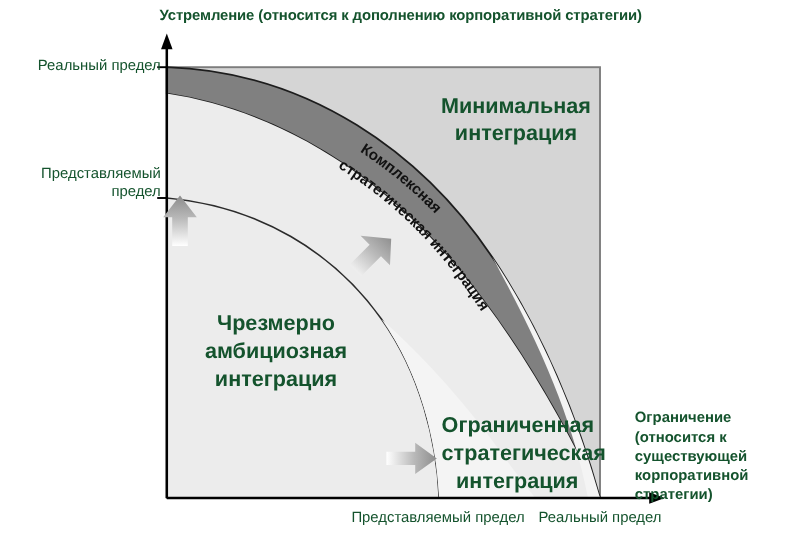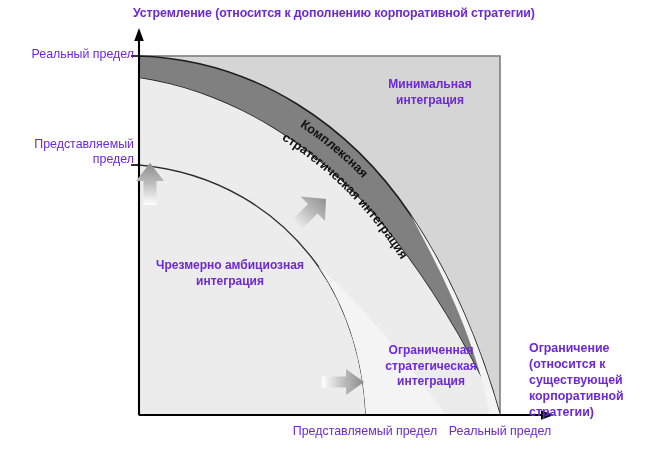--- a/index.html
+++ b/index.html
@@ -24,21 +24,21 @@
   }
   svg.diagram {
     position: absolute;
     left: 0; top: 0;
     width: 667px;
     height: 460px;
   }
   .txt {
     position: absolute;
     font-family: "Liberation Sans", sans-serif;
-    color: #6d28d9;
+    color: #14532d;
     white-space: pre-line;
     line-height: 1.22;
   }
   .axis-title-top {
     left: 133px;
     top: 6px;
     font-size: 12.4px;
     font-weight: bold;
     letter-spacing: -0.1px;
   }
@@ -74,21 +74,21 @@
   }
   .axis-title-right {
     left: 529px;
     top: 341px;
     width: 140px;
     font-size: 12.4px;
     font-weight: bold;
     line-height: 1.28;
   }
   .region-label {
-    font-size: 12px;
+    font-size: 18px;
     font-weight: bold;
     text-align: center;
     line-height: 1.3;
   }
   .region-aspirational {
     left: 147px;
     top: 93px;
     width: 140px;
   }
   .region-minimal {

